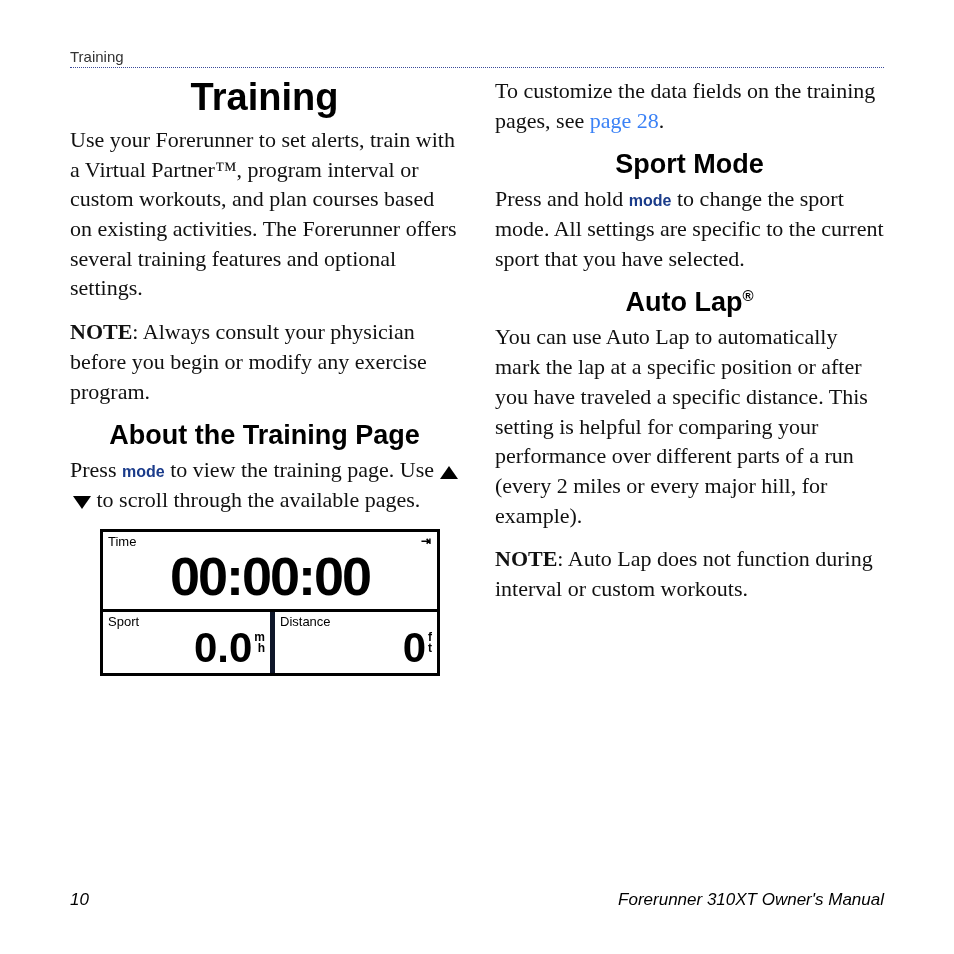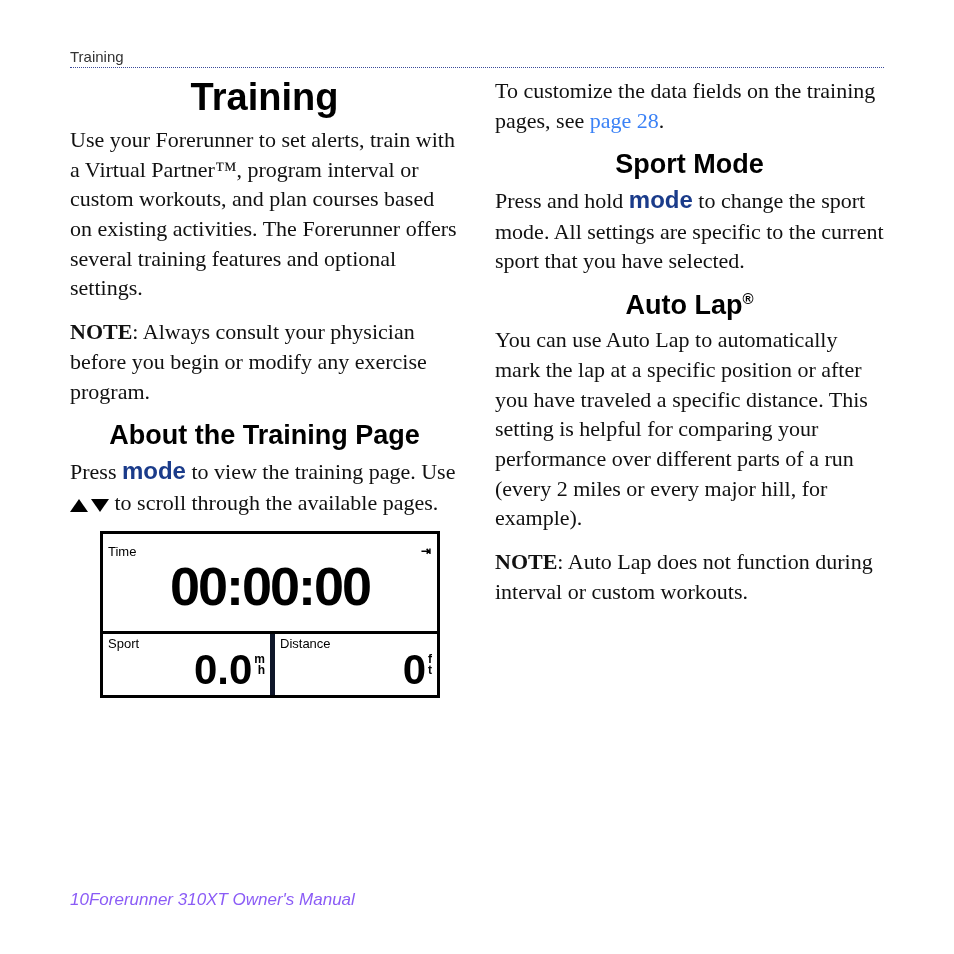--- a/index.html
+++ b/index.html
@@ -54,42 +54,41 @@
       margin-bottom: 4px;
       text-align: center;
     }
     .h2 sup {
       font-size: 15px;
     }
     .kw {
       color: #1a3b8a;
       font-weight: bold;
       font-family: Arial, Helvetica, sans-serif;
-      font-size: 24px;
+      font-size: 16px;
     }
     .link {
       color: #3b82f6;
     }
     .tri-up, .tri-down {
       display: inline-block;
       width: 0; height: 0;
       vertical-align: -2px;
     }
     .tri-up { border-left: 9px solid transparent; border-right: 9px solid transparent; border-bottom: 13px solid #000; }
     .tri-down { border-left: 9px solid transparent; border-right: 9px solid transparent; border-top: 13px solid #000; margin-left: 3px; }
     .screen {
       border: 3px solid #000;
       width: 340px;
       margin: 8px 0 0 30px;
       background: #fff;
     }
     .screen-row1 {
       position: relative;
-      padding: 2px 5px 12px 5px;
-      margin-top: 8px;
+      padding: 2px 5px 0 5px;
     }
     .screen-small-label {
       font-family: Arial, Helvetica, sans-serif;
       font-size: 13px;
       color: #000;
     }
     .screen-corner {
       position: absolute;
       right: 6px;
       top: 2px;
@@ -143,22 +142,23 @@
     }
     .ol li {
       padding-left: 2px;
     }
     .footer {
       position: absolute;
       bottom: 44px;
       left: 70px;
       right: 70px;
       display: flex;
+      justify-content: space-between;
       font-style: italic;
-      color: #8b5cf6;
+      color: #000000;
       font-size: 17px;
       font-family: Arial, Helvetica, sans-serif;
     }
   </style>
 </head>
 <body>
 
 <div class="header">Training</div>
 <hr class="header-rule">
 

